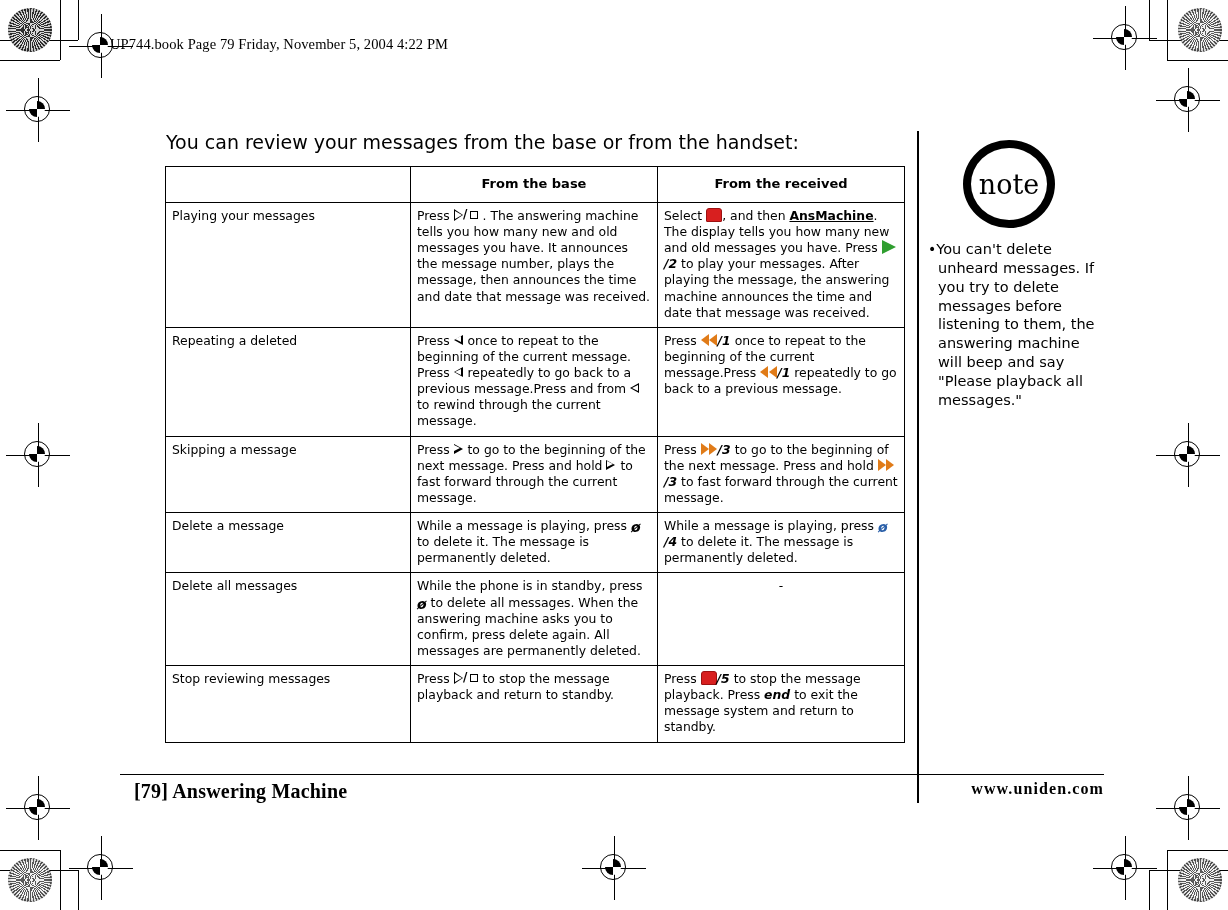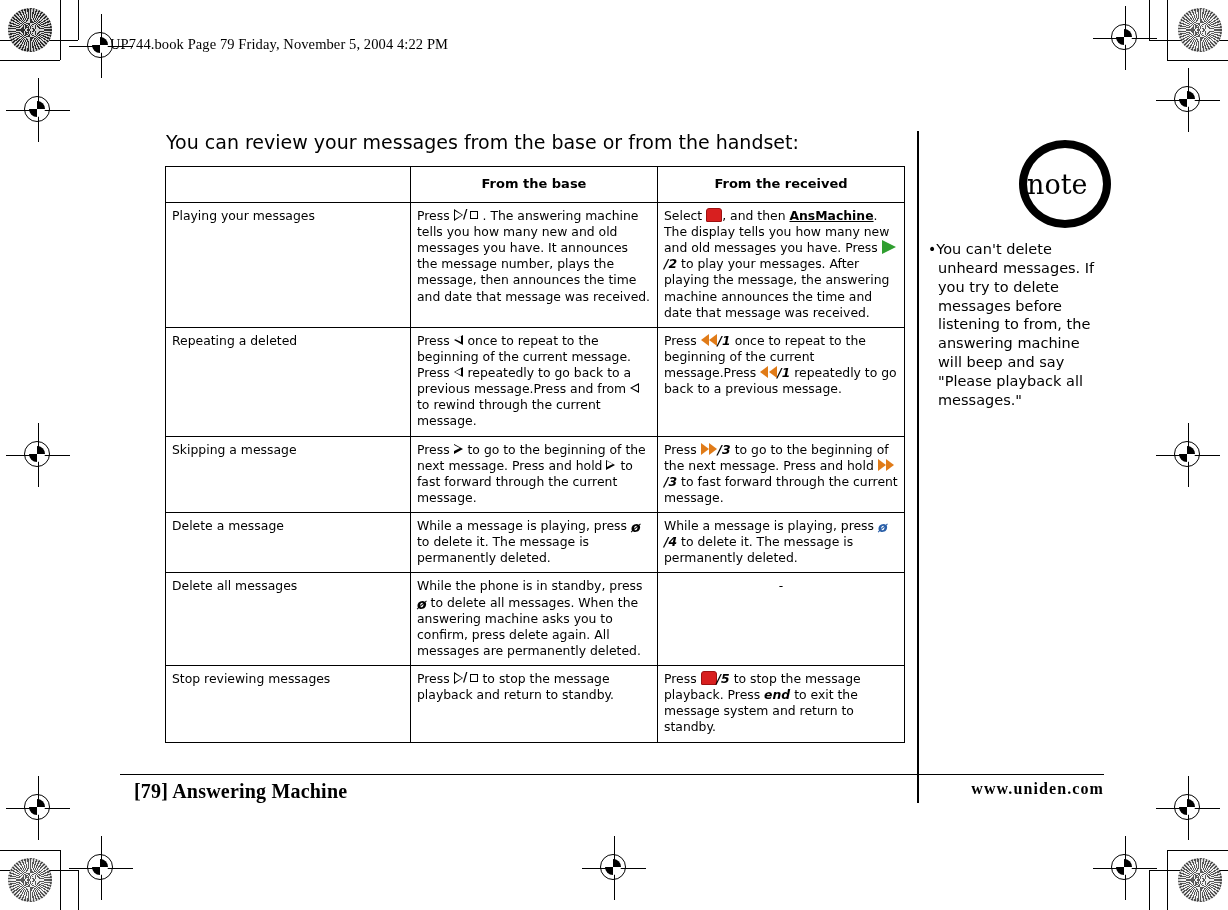--- a/index.html
+++ b/index.html
@@ -89,23 +89,23 @@
   .ic-ff .a{left:0;border-left:8.5px solid #e07b18;}
   .ic-ff .b2{left:8.5px;border-left:8.5px solid #e07b18;}
 
   .ic-del{display:inline-block;font-weight:bold;font-style:italic;font-size:14px;line-height:12px;
      vertical-align:-2px;color:#000;font-family:"DejaVu Sans", sans-serif;}
   .ic-del.blue{color:#2a5fa8;}
 
   
   .noteRule{position:absolute;left:917px;top:131px;width:1.5px;height:672px;background:#000;}
   .noteBadge{
-    position:absolute;left:1019px;top:140px;width:92px;height:88px;
+    position:absolute;left:963px;top:140px;width:92px;height:88px;
     border:8px solid #000;border-radius:50%;box-sizing:border-box;
-    display:flex;align-items:center;
+    display:flex;align-items:center;justify-content:center;
   }
   .noteBadge span{font-family:"DejaVu Serif", serif;font-size:27px;line-height:27px;}
   .noteList{position:absolute;left:928px;top:240px;width:172px;font-size:14.5px;line-height:1.30;}
   .noteList p{margin:0 0 13px 0;padding-left:10px;text-indent:-10px;}
   .bul{font-size:14px;}
 
   
   .ftrRule{position:absolute;left:120px;top:774px;width:984px;height:1.4px;background:#000;}
   .ftrLeft{position:absolute;left:134px;top:780px;font-family:"Liberation Serif", serif;
      font-weight:bold;font-size:20px;letter-spacing:.2px;}
@@ -262,18 +262,18 @@
       <td><span>Press </span><span class="ic-red"></span><i class="b">/5</i><span> to stop the message playback. Press </span><i class="b">end</i><span> to exit the message system and return to standby.</span></td>
     </tr>
   </tbody>
 </table>
 
 <div class="noteRule"></div>
 <div class="noteBadge">
   <span>note</span>
 </div>
 <div class="noteList">
-  <p><span class="bul">•</span><span>You can't delete unheard messages. If you try to delete messages before listening to from, the answering machine will beep and say "Please playback all messages."</span></p>
+  <p><span class="bul">•</span><span>You can't delete unheard messages. If you try to delete messages before listening to them, the answering machine will beep and say "Please playback all messages."</span></p>
 </div>
 
 <div class="ftrRule"></div>
 <div class="ftrLeft">[79] Answering Machine</div>
 <div class="ftrRight">www.uniden.com</div>
 
 </body></html>

